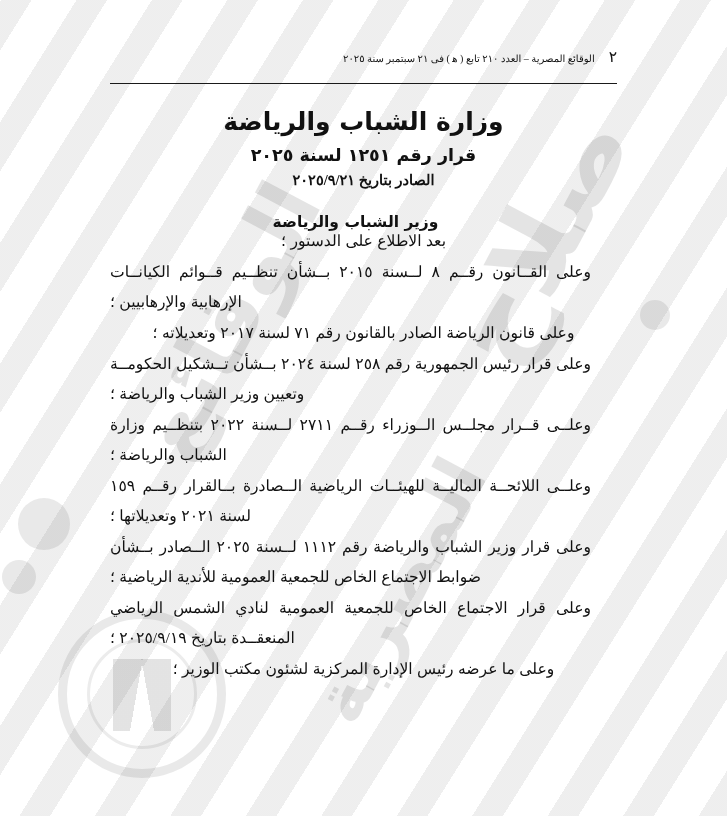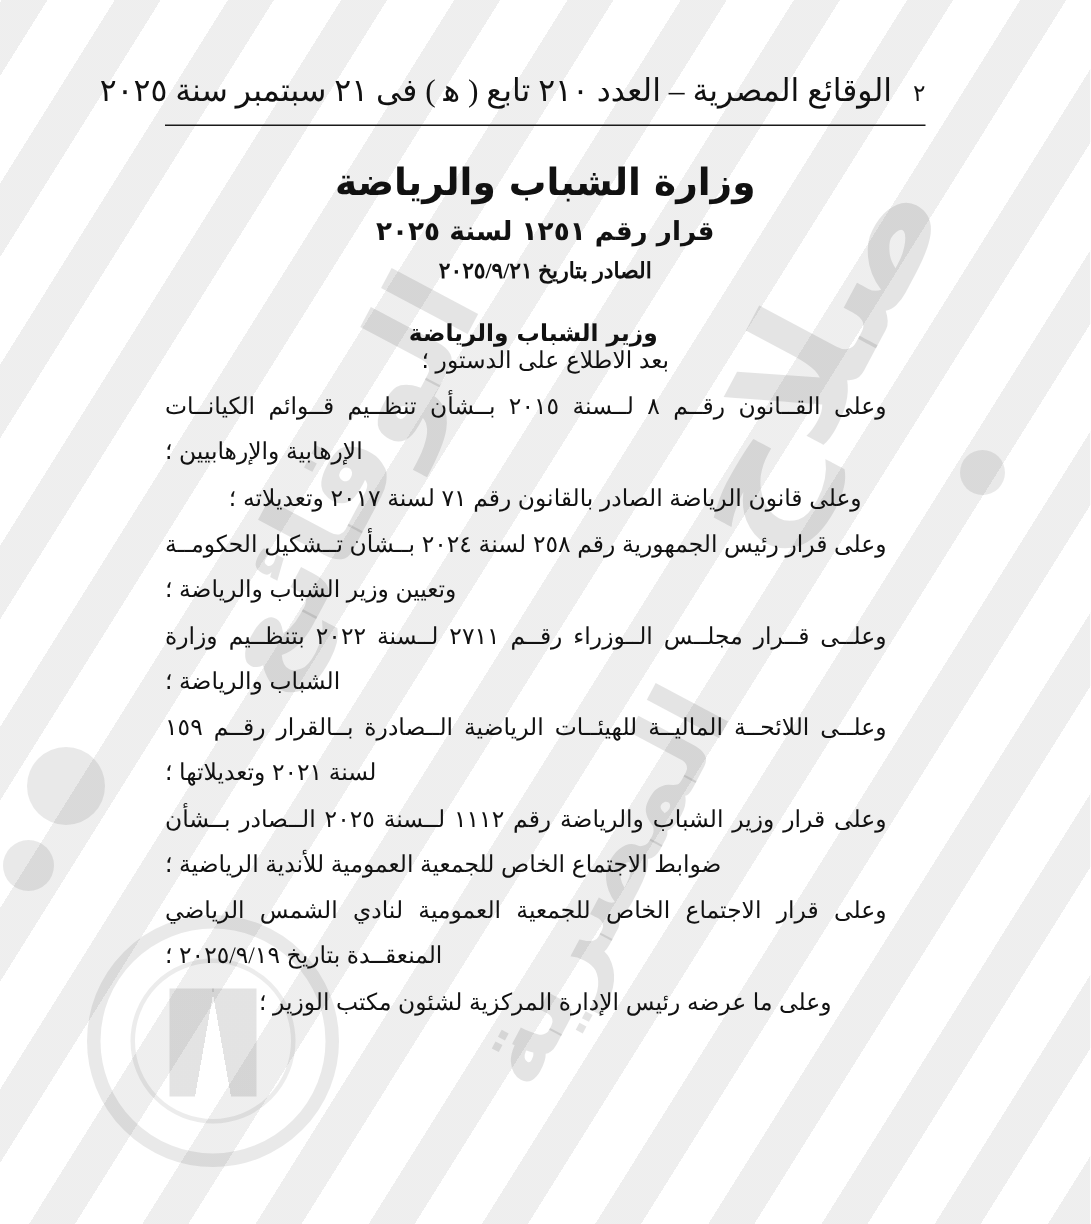--- a/index.html
+++ b/index.html
@@ -127,21 +127,21 @@
     flex-direction: row;
     align-items: baseline;
     font-size: 15.5px;
     white-space: nowrap;
   }
   .page-num {
     font-size: 15.5px;
     margin-left: 14px;
   }
   .header-text {
-    font-size: 21px;
+    font-size: 10px;
   }
   .header-rule {
     position: absolute;
     top: 83px;
     right: 110px;
     width: 507px;
     height: 0;
     border-top: 1.6px solid #1a1a1a;
   }
 

